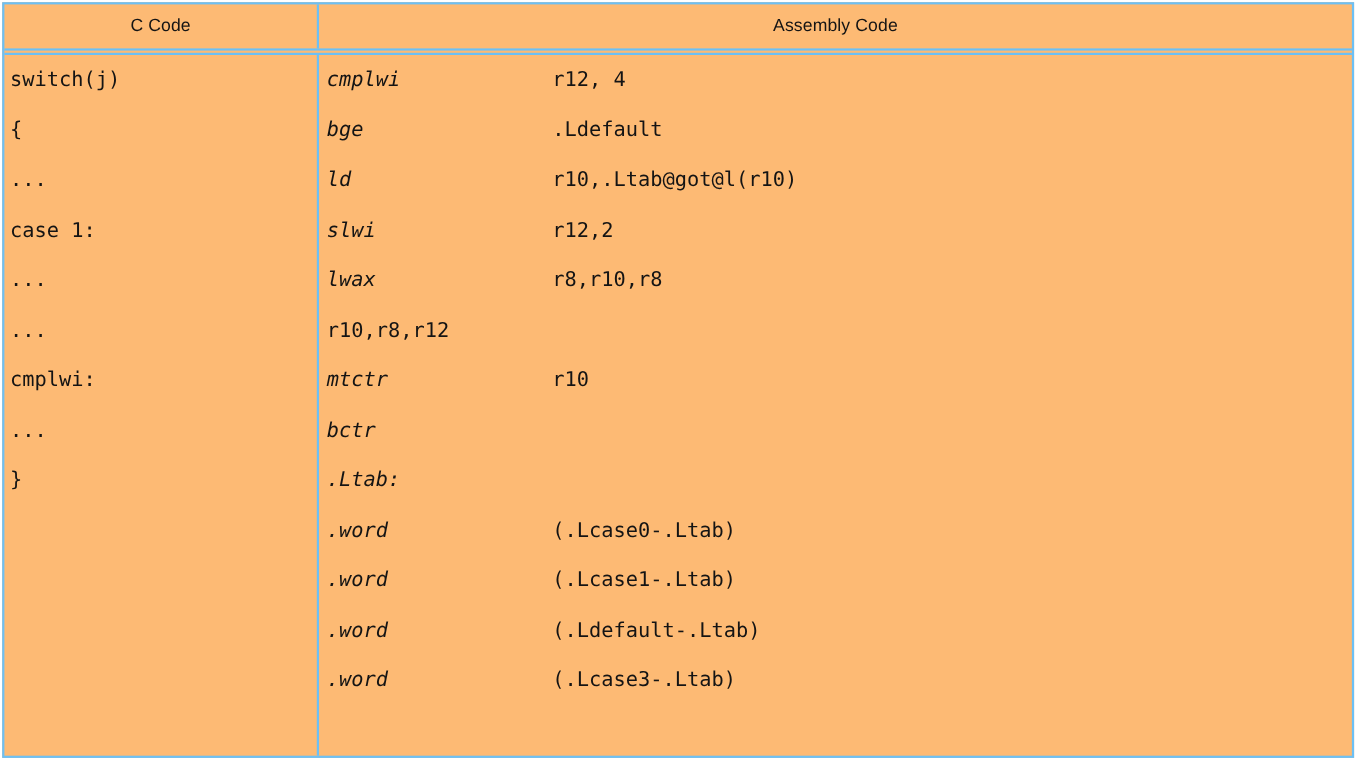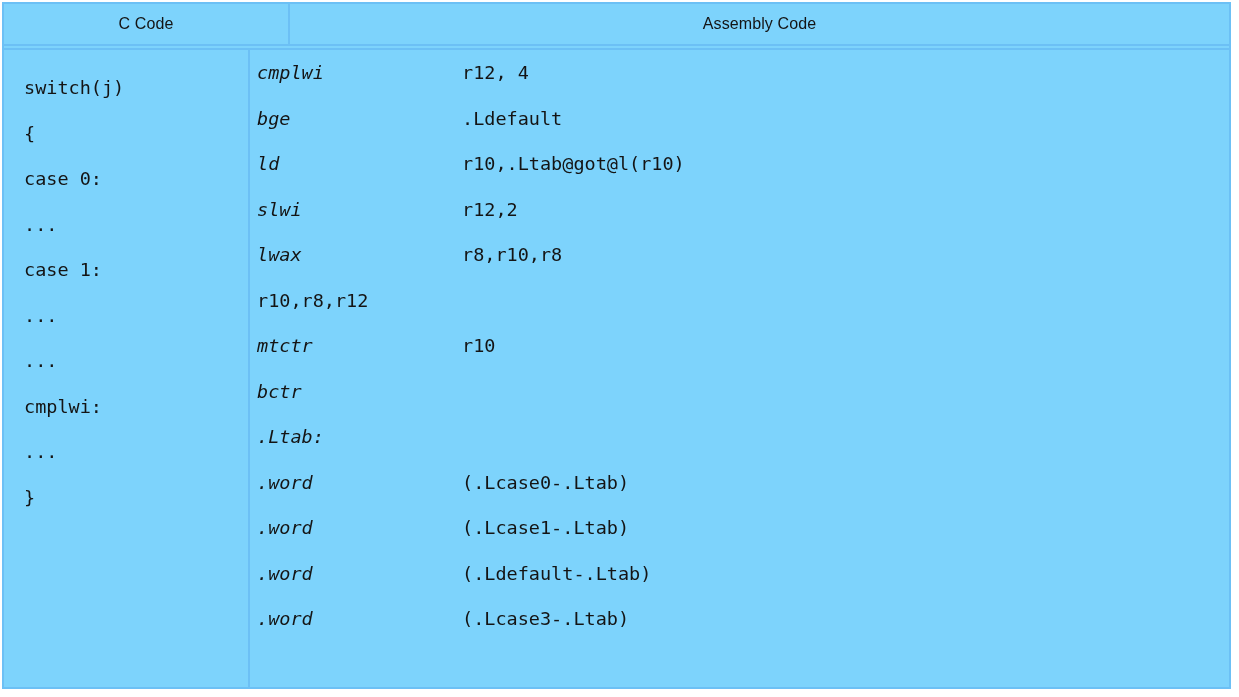--- a/index.html
+++ b/index.html
@@ -25,21 +25,21 @@
 
   
   .code-table {
     position: absolute;
     left: 2px;
     top: 2px;
     width: 1229px;
     height: 687px;
     box-sizing: border-box;
     border: 2px solid var(--rule);
-    background: #7dd3fc;
+    background: #fdba74;
   }
 
   :root {
     --rule: #6cc0f5;
     --ink: #141414;
   }
 
   
   .thead {
     position: relative;
@@ -82,24 +82,24 @@
   .double-rule .line.bot  { top: 4px; }
 
   
   .tbody {
     position: relative;
     display: flex;
     height: 637px;
     box-sizing: border-box;
   }
   .col-c {
-    width: 246px;
+    width: 286px;
     box-sizing: border-box;
     border-right: 2px solid var(--rule);
-    padding: 15px;
+    padding: 0;
   }
   .col-asm {
     flex: 1 1 auto;
     box-sizing: border-box;
     padding: 0;
   }
 
   .row {
     height: 45.5px;
     display: flex;
@@ -142,21 +142,20 @@
 
     <div class="double-rule">
       <div class="line top"></div>
       <div class="line bot"></div>
     </div>
 
     <div class="tbody">
       <div class="col-c">
           <div class="row">switch(j)</div>
           <div class="row">{</div>
-          <div class="row">case 0:</div>
           <div class="row">...</div>
           <div class="row">case 1:</div>
           <div class="row">...</div>
           <div class="row">...</div>
           <div class="row">cmplwi:</div>
           <div class="row">...</div>
           <div class="row">}</div>
         </div>
       <div class="col-asm">
           <div class="row"><span class="mnemonic">cmplwi</span><span class="operand">r12, 4</span></div>

